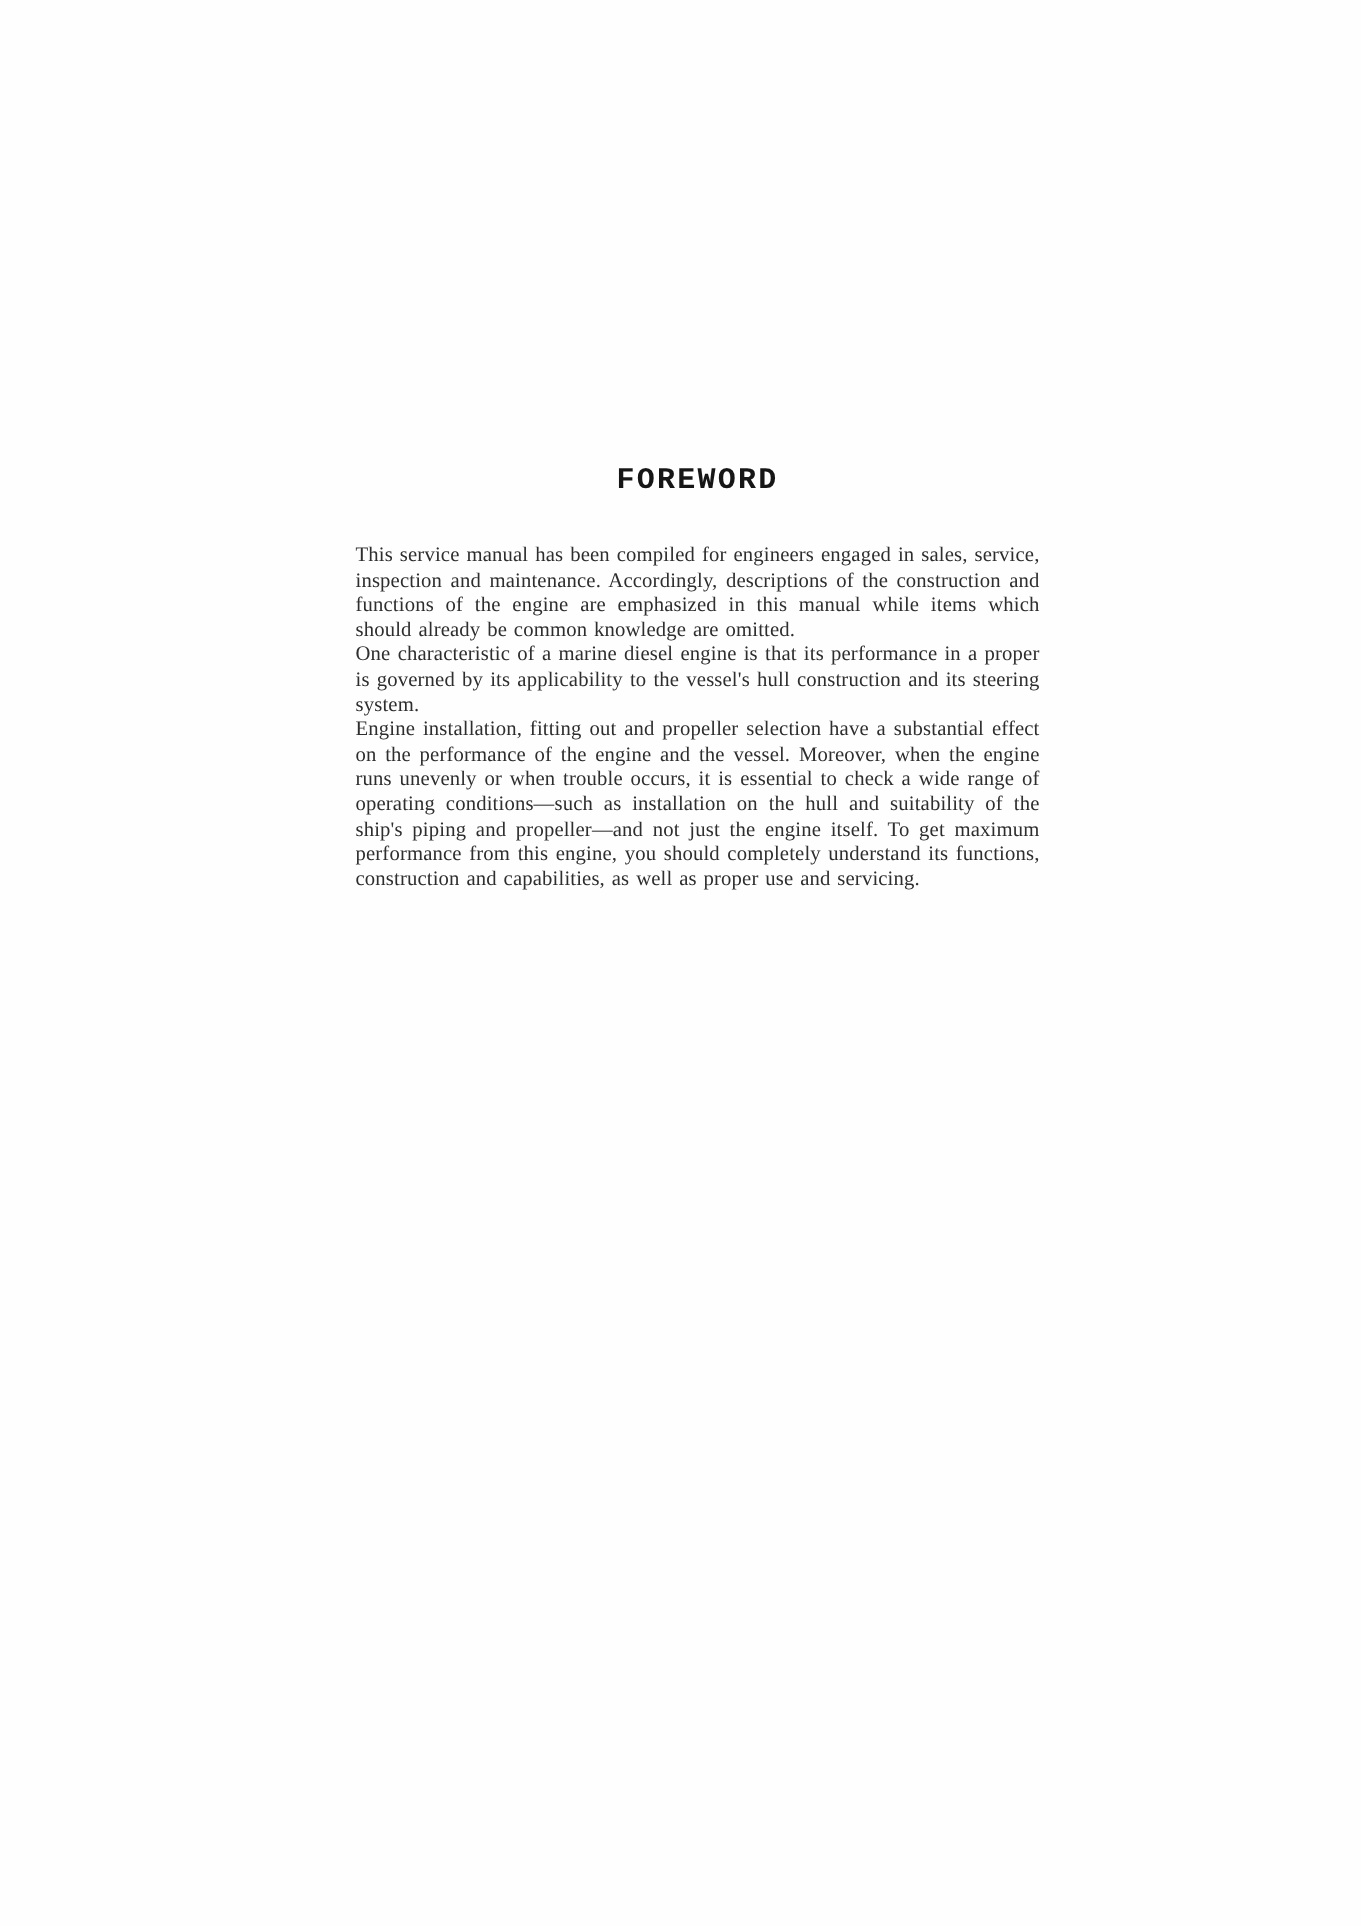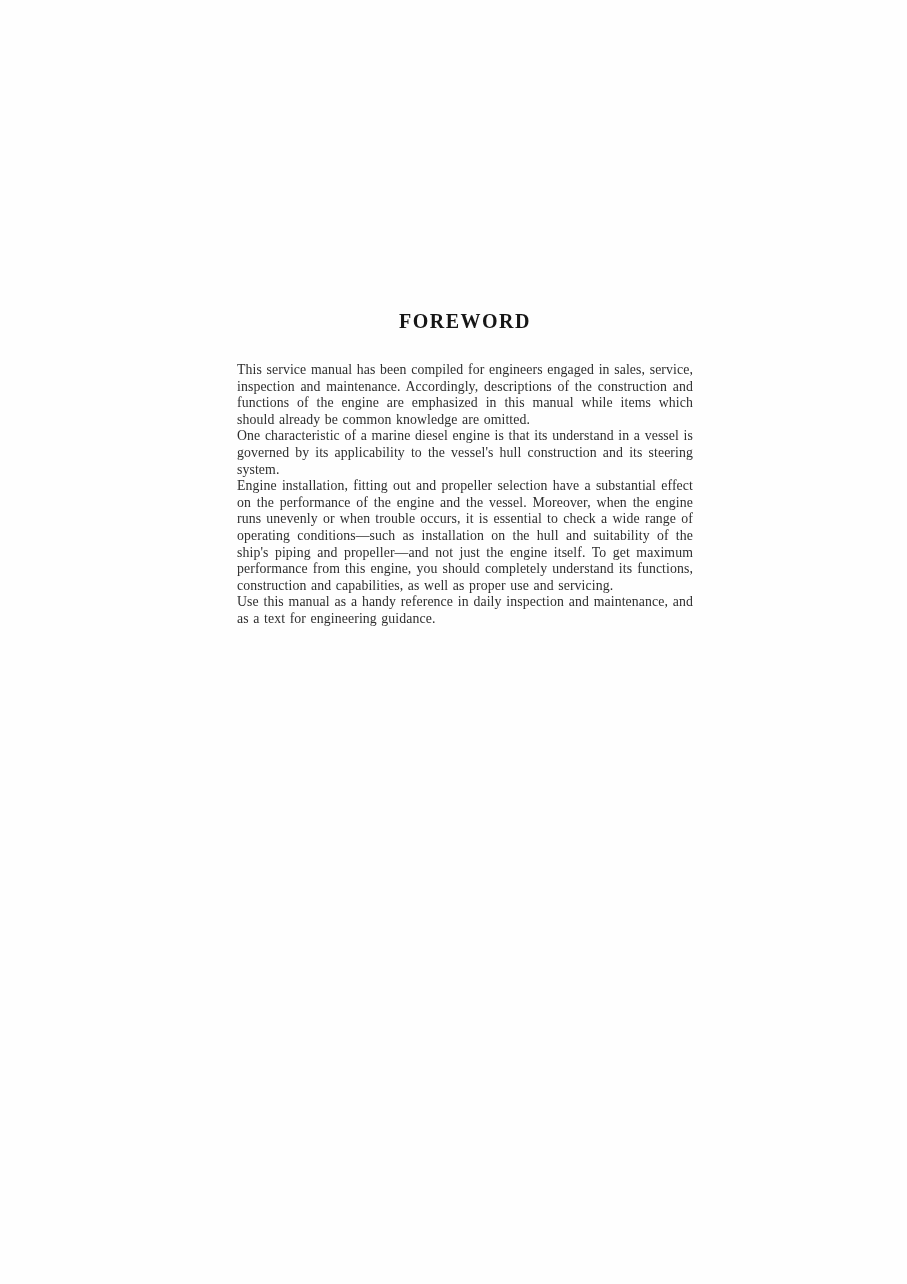--- a/index.html
+++ b/index.html
@@ -21,21 +21,21 @@
   }
   .content-col {
     position: absolute;
     left: 237px;
     top: 310px;
     width: 456px;
   }
   .heading {
     margin: 0 0 30px 0;
     text-align: center;
-    font-family: Liberation Serif, serif;
+    font-family: Liberation Mono, monospace;
     font-weight: bold;
     font-size: 20px;
     line-height: 22px;
     letter-spacing: 1.5px;
     color: #161616;
   }
   .body-text p {
     margin: 0;
     font-family: Liberation Serif, serif;
     font-size: 13.8px;
@@ -47,18 +47,17 @@
   }
 </style>
 </head>
 <body>
 
 <div class="page">
   <div class="content-col">
     <h1 class="heading">FOREWORD</h1>
     <div class="body-text">
       <p>This service manual has been compiled for engineers engaged in sales, service, inspection and maintenance. Accordingly, descriptions of the construction and functions of the engine are emphasized in this manual while items which should already be common knowledge are omitted.</p>
-      <p>One characteristic of a marine diesel engine is that its understand in a vessel is governed by its applicability to the vessel's hull construction and its steering system.</p>
+      <p>One characteristic of a marine diesel engine is that its performance in a proper is governed by its applicability to the vessel's hull construction and its steering system.</p>
       <p>Engine installation, fitting out and propeller selection have a substantial effect on the performance of the engine and the vessel. Moreover, when the engine runs unevenly or when trouble occurs, it is essential to check a wide range of operating conditions—such as installation on the hull and suitability of the ship's piping and propeller—and not just the engine itself. To get maximum performance from this engine, you should completely understand its functions, construction and capabilities, as well as proper use and servicing.</p>
-      <p>Use this manual as a handy reference in daily inspection and maintenance, and as a text for engineering guidance.</p>
     </div>
   </div>
 </div>
 
 </body></html>

